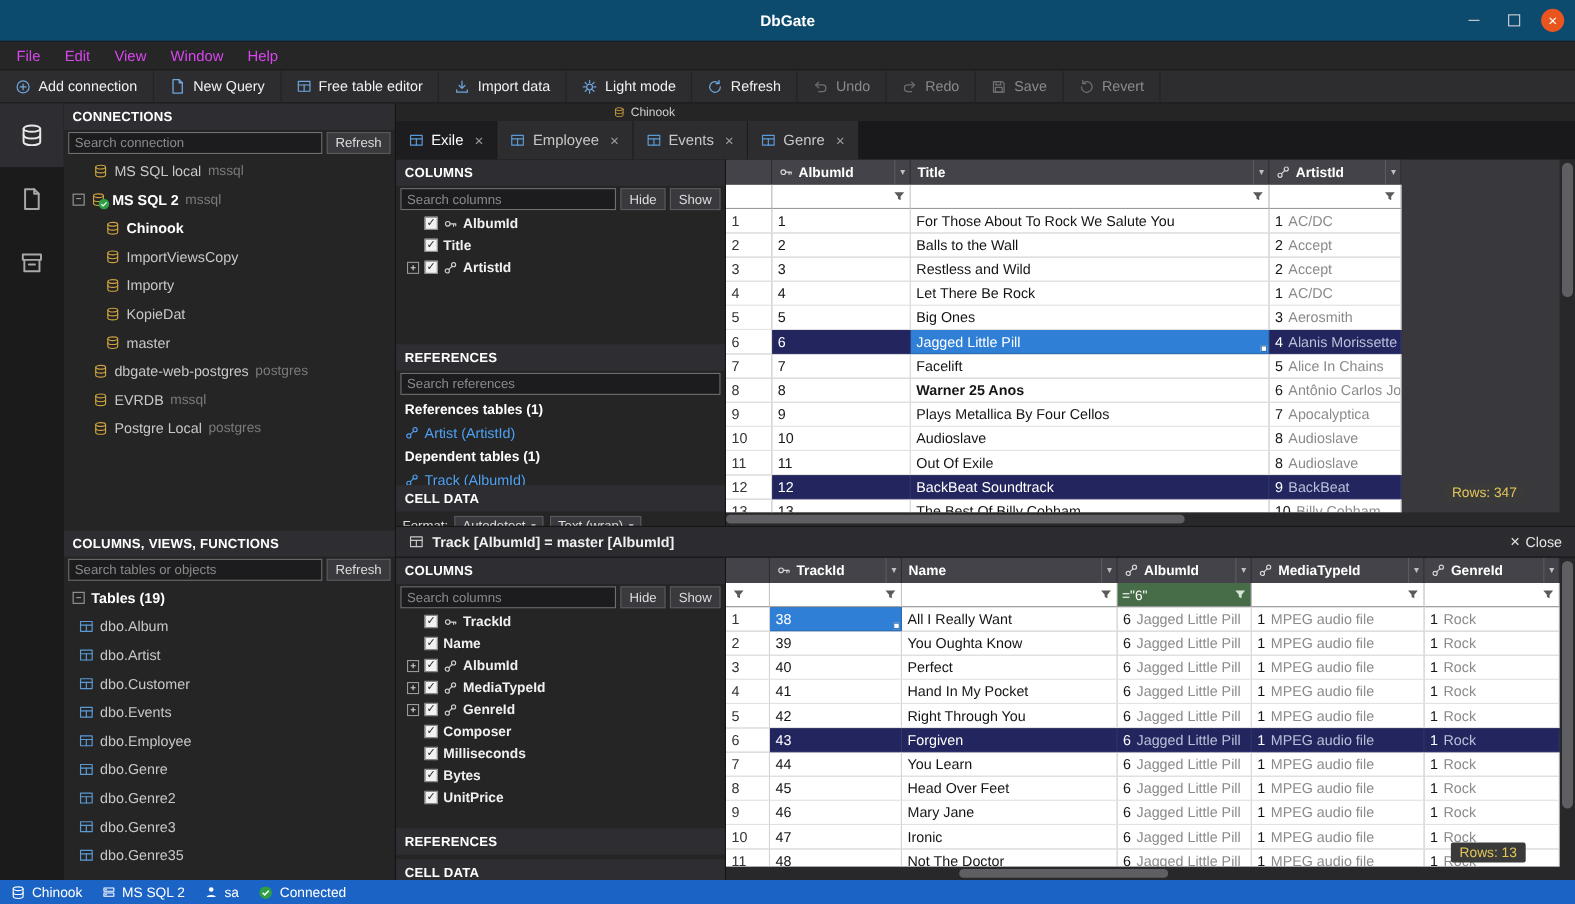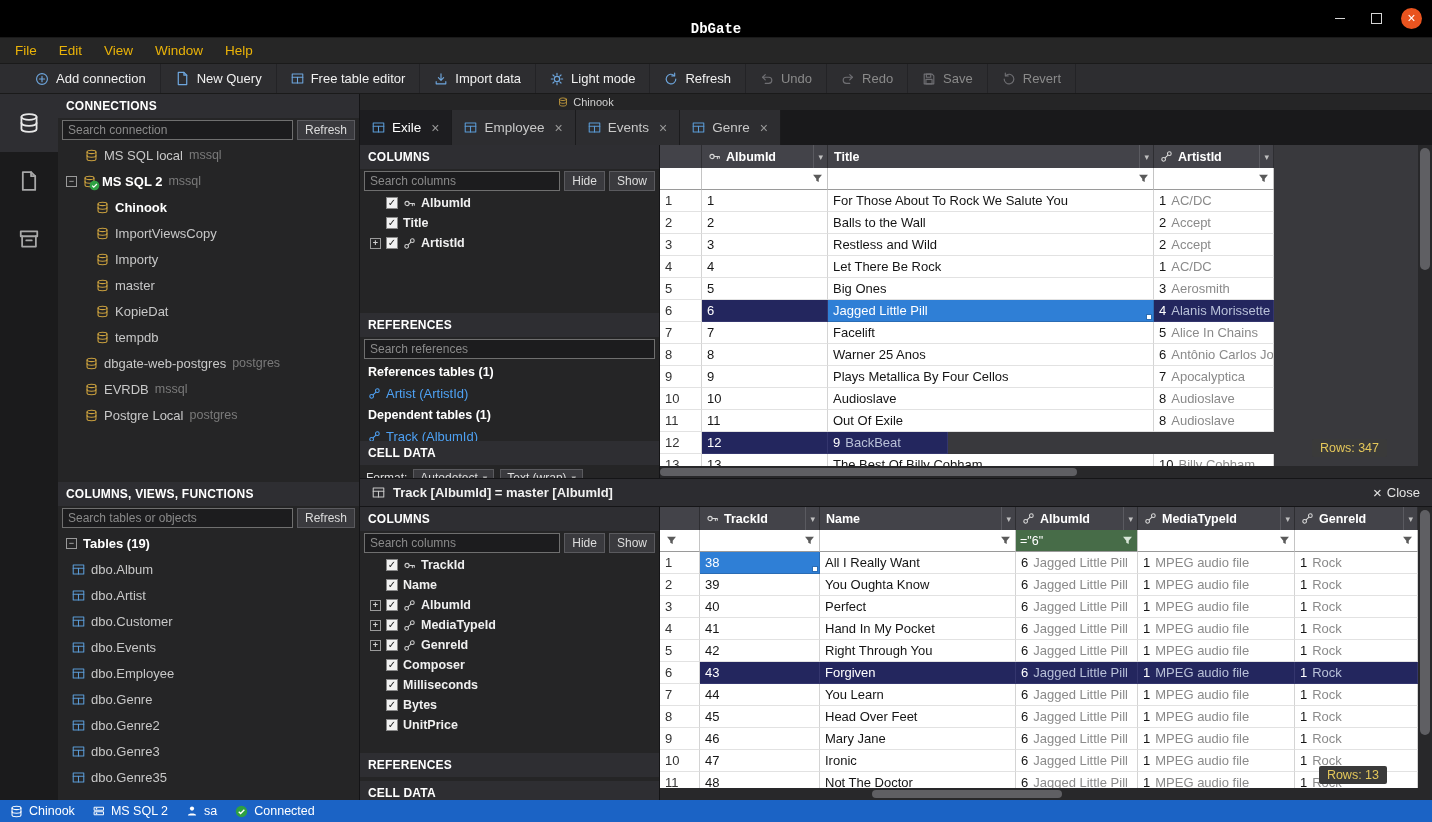--- a/index.html
+++ b/index.html
@@ -1,33 +1,33 @@
 <!DOCTYPE html>
 <html style="--accent-blue: #6ea6dd; --link-blue: #4ea1f3; --sel-navy: #23265e; --focus-blue: #2f7fd6; --filter-green: #476c48; --badge-yellow: #e4c75a; --status-blue: #1b63c5;"><head>
 <meta charset="utf-8">
 <style>
   * { margin:0; padding:0; box-sizing:border-box; }
   html,body { background:#111; }
   body { font-family:"Liberation Sans","DejaVu Sans",sans-serif; }
   .app { width:1432px; height:822px; display:flex; flex-direction:column; background:#1e1e1e; overflow:hidden; position:relative; }
 
   
-  .titlebar { height:38px; flex:none; background:#000000; display:flex; align-items:flex-end; justify-content:center; position:relative; border-bottom:1px solid #1a1a1a;font-family:Liberation Mono, monospace; }
+  .titlebar { height:38px; flex:none; background:#0c4a6e; display:flex; align-items:center; justify-content:center; position:relative; border-bottom:1px solid #1a1a1a; }
   .titlebar .title { color:#fff; font-size:14px; font-weight:bold; }
   .win-controls { position:absolute; right:10px; top:0; height:100%; display:flex; align-items:center; gap:14px; }
   .wc { width:22px; height:22px; display:flex; align-items:center; justify-content:center; cursor:default; }
   .wc.min::before { content:""; width:10px; height:0; border-top:1.5px solid #d5d5d5; }
   .wc.max::before { content:""; width:9px; height:9px; border:1.5px solid #d5d5d5; }
   .wc.close { width:21px; height:21px; border-radius:50%; background:#e9541f; color:#fff; }
   .wc.close::before { content:"×"; font-size:14px; line-height:1; }
 
   
   .menubar { height:26px; flex:none; background:#262626; display:flex; align-items:stretch; padding-left:4px; border-bottom:1px solid #1a1a1a; }
-  .menu-item { display:flex; align-items:center; padding:0 11px; color:#eab308; font-size:13.5px; }
-  .toolbar { height:30px; flex:none; background:#2d2d30; display:flex; align-items:stretch; border-bottom:1px solid #1a1a1a;padding-left:21px; }
+  .menu-item { display:flex; align-items:center; padding:0 11px; color:#d946ef; font-size:13.5px; }
+  .toolbar { height:30px; flex:none; background:#2d2d30; display:flex; align-items:stretch; border-bottom:1px solid #1a1a1a; }
   .tb-btn { display:flex; align-items:center; gap:7px; padding:0 14px; border-right:1px solid #232326; color:#f0f0f0; font-size:13px; }
   .tb-btn .ic { color:var(--accent-blue); }
   .tb-btn.disabled { color:#8a8a8a; }
   .tb-btn.disabled .ic { color:#6f6f73; }
 
   
   .main { flex:1; display:flex; min-height:0; }
   .activitybar { width:58px; flex:none; background:#1b1b1c; display:flex; flex-direction:column; }
   .act-item { height:58px; display:flex; align-items:center; justify-content:center; color:#a8a8a8; }
   .act-item.active { background:#2e2e32; color:#e8e8e8; }
@@ -363,45 +363,33 @@
             <div class="tree-item child">
               <span class="dbic-wrap">
                 <span class="ic gold">
                   <svg width="13" height="13" viewBox="0 0 16 16" fill="none" stroke="currentColor" stroke-width="1.3" stroke-linecap="round" stroke-linejoin="round">
                     <ellipse cx="8" cy="3.6" rx="5.5" ry="2.1"></ellipse>
                     <path d="M2.5 3.6v8.8c0 1.2 2.5 2.1 5.5 2.1s5.5-.9 5.5-2.1V3.6"></path>
                     <path d="M2.5 8c0 1.2 2.5 2.1 5.5 2.1S13.5 9.2 13.5 8"></path>
                   </svg>
                 </span>
               </span>
-              <span class="t-label">master</span>
+              <span class="t-label">KopieDat</span>
             </div>
             <div class="tree-item child">
               <span class="dbic-wrap">
                 <span class="ic gold">
                   <svg width="13" height="13" viewBox="0 0 16 16" fill="none" stroke="currentColor" stroke-width="1.3" stroke-linecap="round" stroke-linejoin="round">
                     <ellipse cx="8" cy="3.6" rx="5.5" ry="2.1"></ellipse>
                     <path d="M2.5 3.6v8.8c0 1.2 2.5 2.1 5.5 2.1s5.5-.9 5.5-2.1V3.6"></path>
                     <path d="M2.5 8c0 1.2 2.5 2.1 5.5 2.1S13.5 9.2 13.5 8"></path>
                   </svg>
                 </span>
               </span>
-              <span class="t-label">KopieDat</span>
-            </div>
-            <div class="tree-item child">
-              <span class="dbic-wrap">
-                <span class="ic gold">
-                  <svg width="13" height="13" viewBox="0 0 16 16" fill="none" stroke="currentColor" stroke-width="1.3" stroke-linecap="round" stroke-linejoin="round">
-                    <ellipse cx="8" cy="3.6" rx="5.5" ry="2.1"></ellipse>
-                    <path d="M2.5 3.6v8.8c0 1.2 2.5 2.1 5.5 2.1s5.5-.9 5.5-2.1V3.6"></path>
-                    <path d="M2.5 8c0 1.2 2.5 2.1 5.5 2.1S13.5 9.2 13.5 8"></path>
-                  </svg>
-                </span>
-              </span>
-              <span class="t-label">tempdb</span>
+              <span class="t-label">master</span>
             </div>
             <div class="tree-item">
               <span class="dbic-wrap">
                 <span class="ic gold">
                   <svg width="13" height="13" viewBox="0 0 16 16" fill="none" stroke="currentColor" stroke-width="1.3" stroke-linecap="round" stroke-linejoin="round">
                     <ellipse cx="8" cy="3.6" rx="5.5" ry="2.1"></ellipse>
                     <path d="M2.5 3.6v8.8c0 1.2 2.5 2.1 5.5 2.1s5.5-.9 5.5-2.1V3.6"></path>
                     <path d="M2.5 8c0 1.2 2.5 2.1 5.5 2.1S13.5 9.2 13.5 8"></path>
                   </svg>
                 </span>
@@ -824,21 +812,21 @@
                   <div class="g-cell" style="width: 120px;">
                     <span class="g-text">5</span>
                     <span class="hint">Alice In Chains</span>
                   </div>
                 </div>
                 <div class="g-row">
                   <div class="g-cell g-rn" style="width: 42px;">8</div>
                   <div class="g-cell" style="width: 126px;">
                     <span class="g-text">8</span>
                   </div>
-                  <div class="g-cell" style="width: 326px;">
+                  <div class="g-cell" style="width: 326px; font-weight: bold;">
                     <span class="g-text">Warner 25 Anos</span>
                   </div>
                   <div class="g-cell" style="width: 120px;">
                     <span class="g-text">6</span>
                     <span class="hint">Antônio Carlos Jobim</span>
                   </div>
                 </div>
                 <div class="g-row">
                   <div class="g-cell g-rn" style="width: 42px;">9</div>
                   <div class="g-cell" style="width: 126px;">
@@ -875,20 +863,23 @@
                   </div>
                   <div class="g-cell" style="width: 120px;">
                     <span class="g-text">8</span>
                     <span class="hint">Audioslave</span>
                   </div>
                 </div>
                 <div class="g-row sel">
                   <div class="g-cell g-rn" style="width: 42px;">12</div>
                   <div class="g-cell" style="width: 126px;">
                     <span class="g-text">12</span>
+                  </div>
+                  <div class="g-cell" style="width: 326px;">
+                    <span class="g-text">BackBeat Soundtrack</span>
                   </div>
                   <div class="g-cell" style="width: 120px;">
                     <span class="g-text">9</span>
                     <span class="hint">BackBeat</span>
                   </div>
                 </div>
                 <div class="g-row">
                   <div class="g-cell g-rn" style="width: 42px;">13</div>
                   <div class="g-cell" style="width: 126px;">
                     <span class="g-text">13</span>

